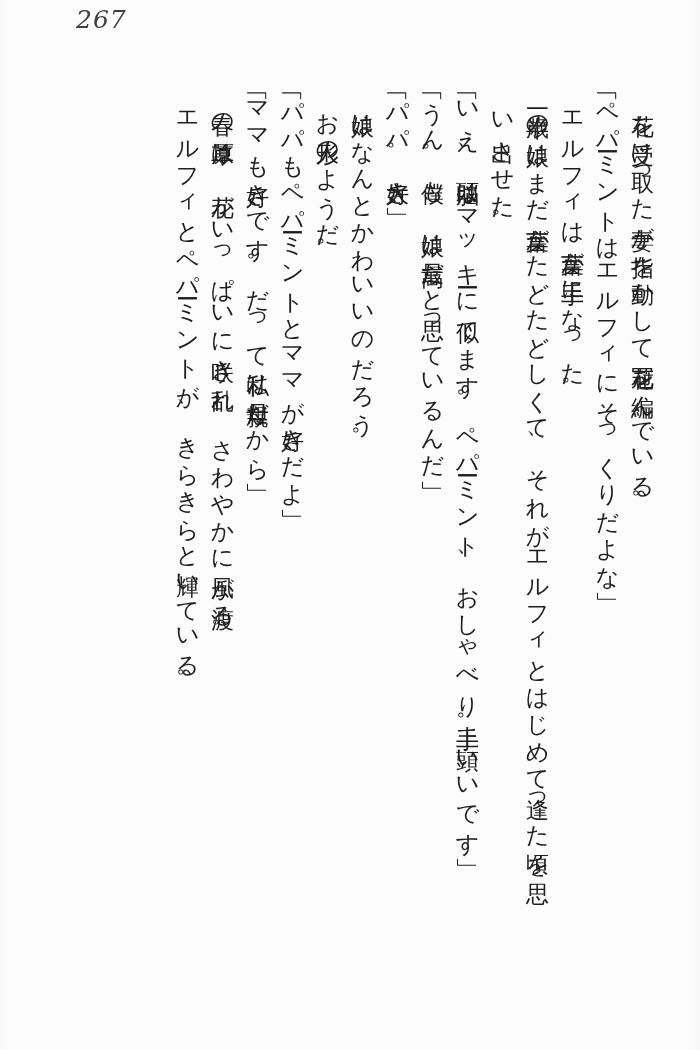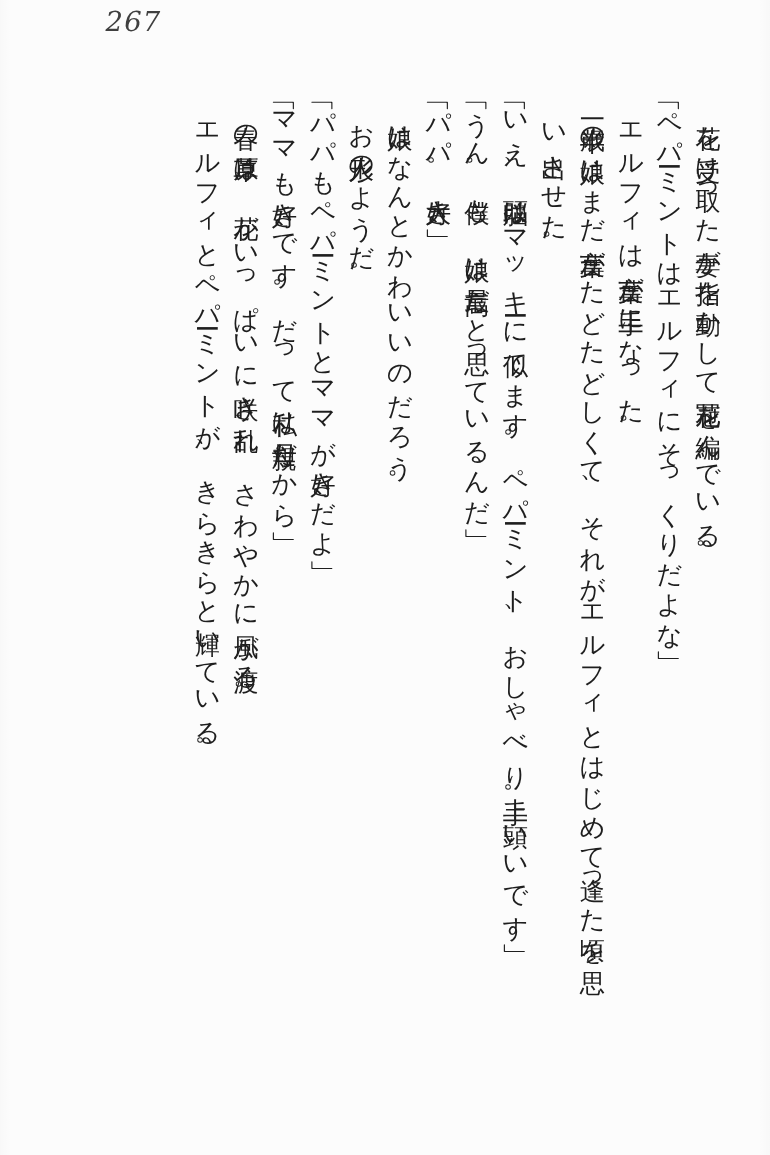--- a/index.html
+++ b/index.html
@@ -18,21 +18,21 @@
   .scan-surface {
     position: absolute;
     inset: 0;
     background:
       linear-gradient(to right, rgba(0,0,0,0.015) 0, rgba(0,0,0,0) 10px),
       linear-gradient(to left, rgba(0,0,0,0.015) 0, rgba(0,0,0,0) 10px),
       #fcfcfc;
   }
   .page-number {
     position: absolute;
-    left: 96px;
+    left: 76px;
     top: 5px;
     font-size: 25px;
     font-style: italic;
     letter-spacing: 1px;
     color: #3f3f3f;
   }
   .text-block {
     position: absolute;
     top: 97px;
     right: 40px;

